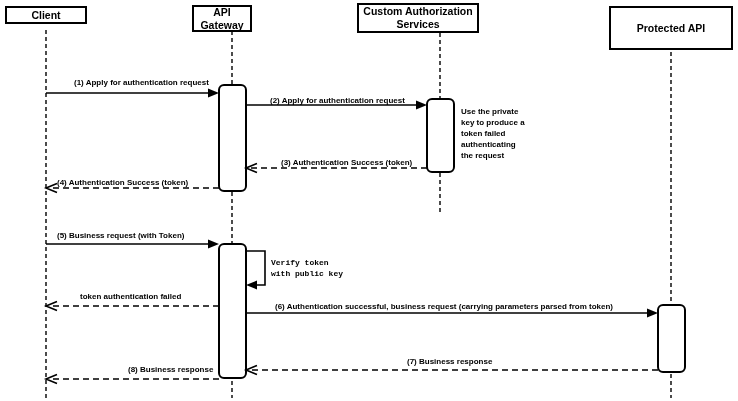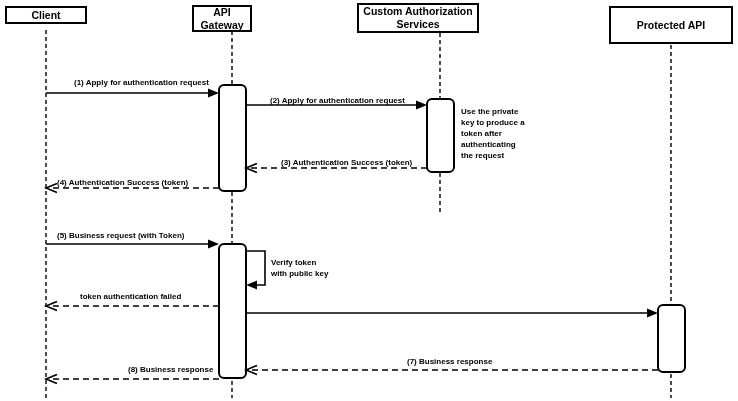--- a/index.html
+++ b/index.html
@@ -120,39 +120,40 @@
 
   <div class="participant" style="left:5px;   top:6px; width:82px;  height:18px;">
     <span>Client</span>
   </div>
   <div class="participant" style="left:192px; top:5px; width:60px;  height:27px;">
     <span>API Gateway</span>
   </div>
   <div class="participant" style="left:357px; top:3px; width:122px; height:30px;">
     <span>Custom Authorization Services</span>
   </div>
-  <div class="participant" style="left:609px; top:6px; width:124px; height:38px;">
+  <div class="participant" style="left:609px; top:6px; width:124px; height:44px;">
     <span>Protected API</span>
   </div>
 
   <div class="msg-label" style="left:74px;  top:78px;">(1) Apply for authentication request</div>
   <div class="msg-label" style="left:270px; top:96px;">(2) Apply for authentication request</div>
   <div class="msg-label" style="left:281px; top:158px;">(3) Authentication Success (token)</div>
   <div class="msg-label" style="left:57px;  top:178px;">(4) Authentication Success (token)</div>
   <div class="msg-label" style="left:57px;  top:231px;">(5) Business request (with Token)</div>
   <div class="msg-label" style="left:80px;  top:292px;">token authentication failed</div>
+  <div class="msg-label" style="left:275px; top:302px;">(6) Authentication successful, business request (carrying parameters parsed from token)</div>
   <div class="msg-label" style="left:407px; top:357px;">(7) Business response</div>
   <div class="msg-label" style="left:100px;  top:365px;margin-left:28px;">(8) Business response</div>
 
-  <div class="text-block" style="left:271px; top:257px;">
+  <div class="text-block" style="left:271px; top:257px;font-family:Liberation Mono, monospace;">
     <div class="text-line">Verify token</div>
     <div class="text-line">with public key</div>
   </div>
 
   <div class="text-block" style="left:461px; top:106px;">
     <div class="text-line">Use the private</div>
     <div class="text-line">key to produce a</div>
-    <div class="text-line">token after</div>
+    <div class="text-line">token failed</div>
     <div class="text-line">authenticating</div>
     <div class="text-line">the request</div>
   </div>
 
 </div>
 
 </body></html>

